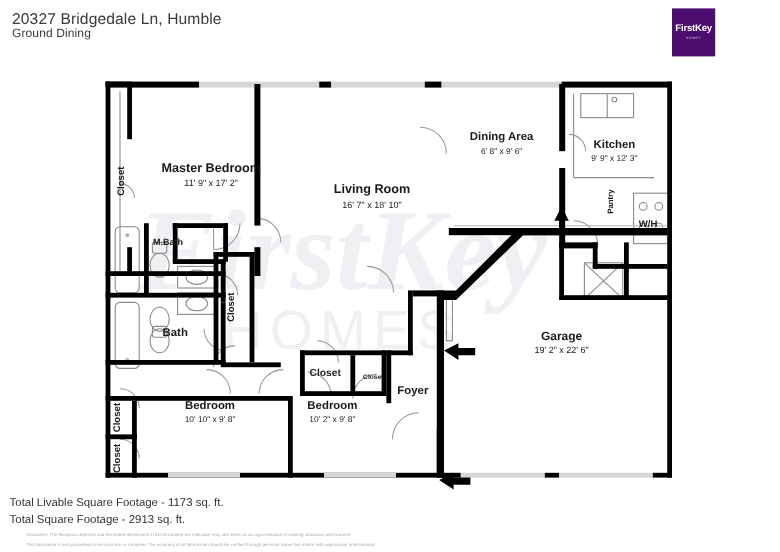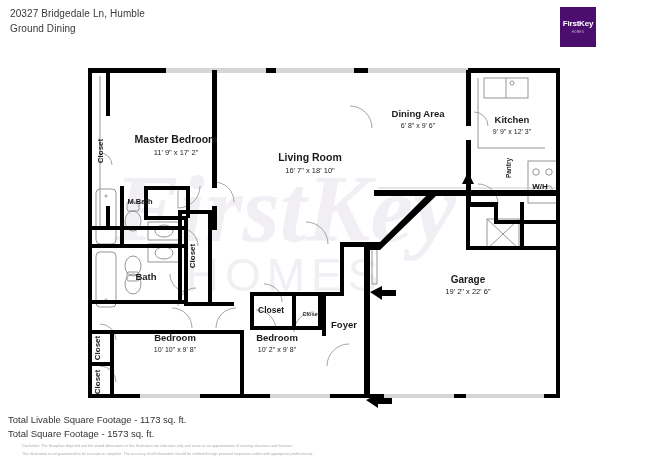--- a/index.html
+++ b/index.html
@@ -1,20 +1,20 @@
 <!DOCTYPE html>
 <html><head>
 <meta charset="utf-8">
 <style>
   html,body{margin:0;padding:0;background:#ffffff;}
   body{width:650px;height:460px;font-family:"Liberation Sans",sans-serif;color:#2b2b2b;overflow:hidden;position:relative;}
 
   
   #header{position:absolute;left:0;top:0;width:650px;height:58px;}
-  #addr-line1{position:absolute;left:10px;top:8px;font-size:10px;color:#3a3a3a;letter-spacing:.1px;}
+  #addr-line1{position:absolute;left:10px;top:8px;font-size:13px;color:#3a3a3a;letter-spacing:.1px;}
   #addr-line2{position:absolute;left:10px;top:23px;font-size:10px;color:#3a3a3a;letter-spacing:.1px;}
 
   #logo{position:absolute;left:560px;top:7px;width:36px;height:40px;display:flex;flex-direction:column;
         align-items:center;justify-content:center;}
   #logo-main{color:#ffffff;font-size:8px;font-weight:bold;letter-spacing:-.2px;line-height:1;}
   #logo-sub{color:#d9c7e6;font-size:3px;letter-spacing:.6px;margin-top:1.5px;transform:scale(.9);}
 
   
   #plan{position:absolute;left:0;top:56px;width:650px;height:355px;}
   #plan svg{display:block;}
@@ -234,16 +234,16 @@
     <text x="0" y="0" font-size="6.5" font-weight="bold" transform="translate(511,112) rotate(-90)">Pantry</text>
 
     <text x="271" y="257" font-size="8.5" font-weight="bold">Closet</text>
     <text x="311" y="260" font-size="5.5" font-weight="bold">Closet</text>
   </g>
 </svg>
 </div>
 
 <div id="footer">
   <div id="tot1">Total Livable Square Footage - 1173 sq. ft.</div>
-  <div id="tot2">Total Square Footage - 1573 sq. ft.</div>
+  <div id="tot2">Total Square Footage - 2913 sq. ft.</div>
   <div id="disc1">Disclaimer: The floorplans depicted and the stated dimensions in this illustration are indicative only and serve as an approximation of existing structures and features.</div>
   <div id="disc2">This illustration is not guaranteed to be accurate or complete. The accuracy of all information should be verified through personal inspection and/or with appropriate professionals.</div>
 </div>
 
 </body></html>

